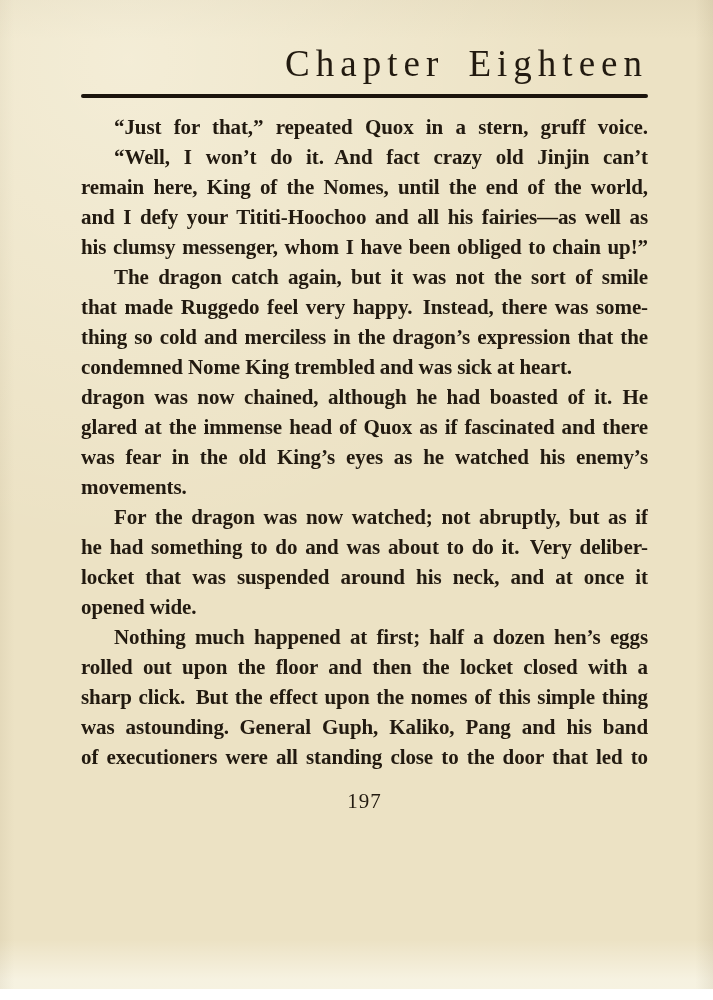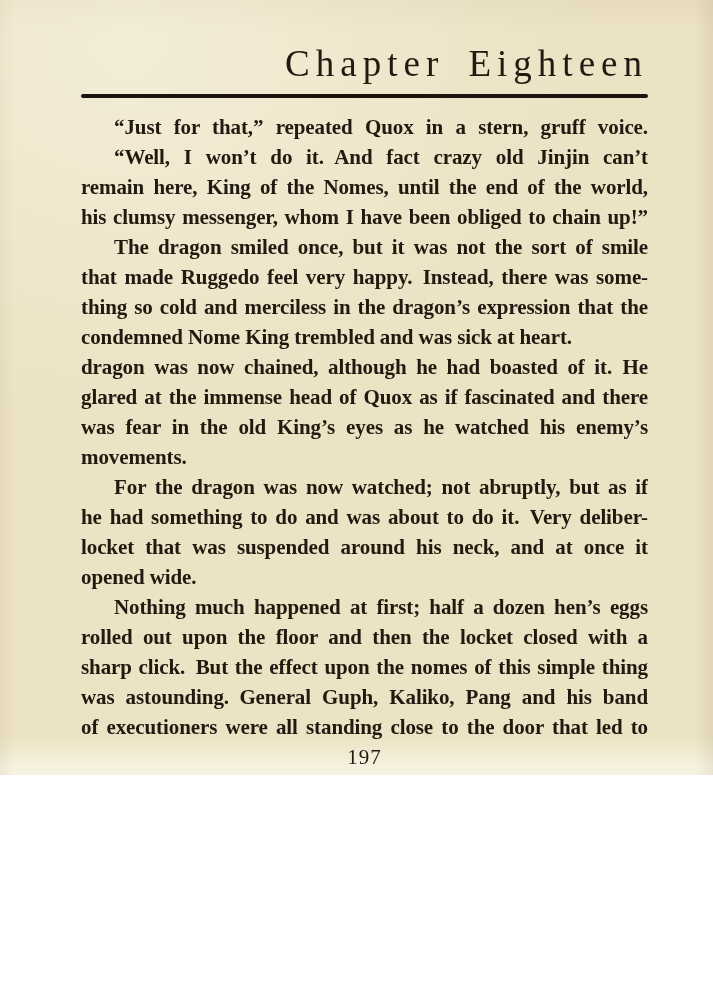--- a/index.html
+++ b/index.html
@@ -3,21 +3,21 @@
 <meta charset="utf-8">
 <style>
   html, body { margin: 0; padding: 0; }
   body {
     width: 713px; height: 1000px;
     font-family: "Liberation Serif", "DejaVu Serif", serif;
     overflow: hidden;
   }
   .page {
     position: relative;
-    width: 713px; height: 775px;
+    width: 713px; height: 989px;
     background:
       radial-gradient(120% 90% at 18% 6%, rgba(255,253,242,0.40), rgba(255,253,242,0) 55%),
       linear-gradient(to left, rgba(120,100,60,0.10), rgba(120,100,60,0) 2.5%),
       linear-gradient(to right, rgba(120,100,60,0.07), rgba(120,100,60,0) 2%),
       linear-gradient(to bottom,
         rgba(120,100,60,0.05), rgba(120,100,60,0) 4%,
         rgba(120,100,60,0) 95%, rgba(255,255,248,0.55) 99%),
       var(--paper, #ece2c4);
     color: var(--ink, #221a10);
   }
@@ -53,44 +53,45 @@
     overflow: hidden;
     text-align: justify;
     text-align-last: justify;
   }
   .line.first { text-indent: 33px; }
   .line.shortlast {
     text-align: left;
     text-align-last: left;
   }
   .folio {
-    margin-top: 3px;
+    margin-top: 17px;
     text-align: center;
     font-size: 21px;
     letter-spacing: 1px;
   }
 </style>
 </head>
 <body>
 
 <div class="page" style="--paper: #ece2c4; --ink: #221a10; --rule: #1b140c;">
   <div class="content">
     <h1 class="chapter-title">Chapter Eighteen</h1>
     <div class="rule"></div>
     <div class="body-text">
         <div class="paragraph">
           <div class="line first">“Just for that,” repeated Quox in a stern, gruff voice.</div>
         </div>
         <div class="paragraph">
           <div class="line first">“Well, I won’t do it. And fact crazy old Jinjin can’t</div>
           <div class="line">remain here, King of the Nomes, until the end of the world,</div>
+          <div class="line">and I defy your Tititi-Hoochoo and all his fairies—as well as</div>
           <div class="line">his clumsy messenger, whom I have been obliged to chain up!”</div>
         </div>
         <div class="paragraph">
-          <div class="line first">The dragon smiled once, but it was not the sort of smile</div>
+          <div class="line first">The dragon catch again, but it was not the sort of smile</div>
           <div class="line">that made Ruggedo feel very happy. Instead, there was some-</div>
           <div class="line">thing so cold and merciless in the dragon’s expression that the</div>
           <div class="line shortlast">condemned Nome King trembled and was sick at heart.</div>
         </div>
         <div class="paragraph">
           <div class="line">dragon was now chained, although he had boasted of it. He</div>
           <div class="line">glared at the immense head of Quox as if fascinated and there</div>
           <div class="line">was fear in the old King’s eyes as he watched his enemy’s</div>
           <div class="line shortlast">movements.</div>
         </div>

